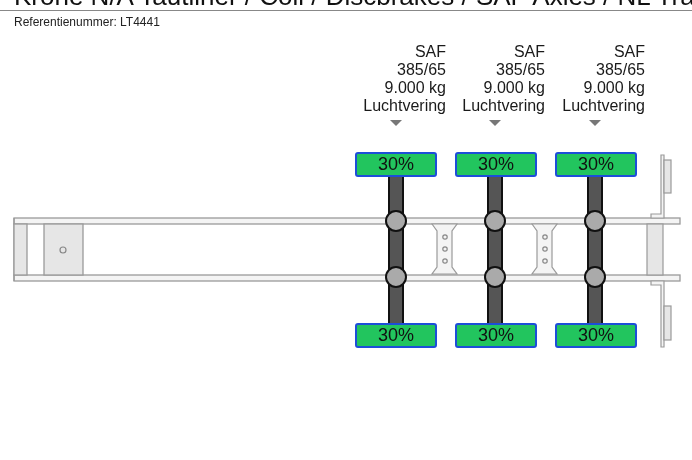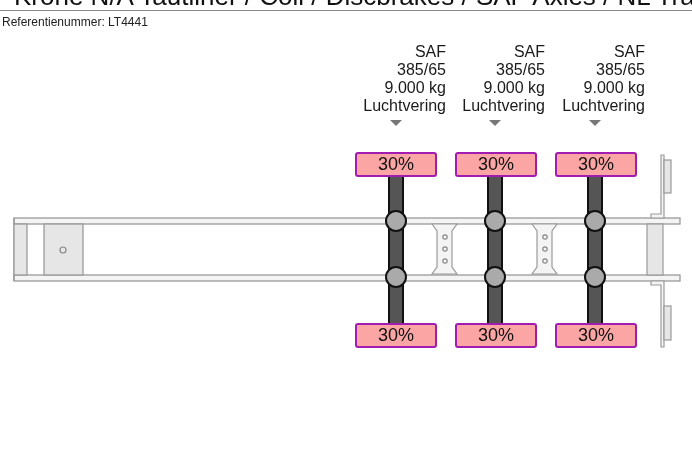--- a/index.html
+++ b/index.html
@@ -1,22 +1,22 @@
 <!DOCTYPE html>
 <html><head>
 <meta charset="utf-8">
 <style>
   html, body { margin: 0; padding: 0; background: #ffffff; }
   body { width: 692px; height: 460px; position: relative; overflow: hidden; font-family: "Liberation Sans", sans-serif; color: #111; }
   .title { position: absolute; left: 14px; top: -19px; font-size: 26px; line-height: 30px; white-space: nowrap; color: #111; }
   .sep { position: absolute; left: 0; top: 10px; width: 692px; height: 1px; background: #888; }
-  .ref { position: absolute; left: 2px; top: 15px; font-size: 12px; line-height: 14px; color: #222; }
+  .ref { position: absolute; left: 14px; top: 15px; font-size: 12px; line-height: 14px; color: #222; }
   .axle-label { position: absolute; width: 100px; text-align: right; top: 43px; font-size: 16px; line-height: 18px; color: #1a1a1a; }
   .axle-label .arrow { display: block; width: 0; height: 0; margin: 5px auto 0; border-left: 6px solid transparent; border-right: 6px solid transparent; border-top: 6px solid #777; }
-  .pct-box { position: absolute; width: 78px; height: 21px; background: #fca5a5; border: 2px solid #a21caf; border-radius: 3px; text-align: center; font-size: 18px; line-height: 21px; color: #111; }
+  .pct-box { position: absolute; width: 78px; height: 21px; background: #22c55e; border: 2px solid #1d4ed8; border-radius: 3px; text-align: center; font-size: 18px; line-height: 21px; color: #111; }
   svg.diagram { position: absolute; left: 0; top: 0; }
 </style>
 </head>
 <body>
 
 <div class="title">Krone N/A Tautliner / Coil / Discbrakes / SAF Axles / NL Trailer...</div>
 <div class="sep"></div>
 <div class="ref">Referentienummer: LT4441</div>
 
 <svg class="diagram" width="692" height="460" viewBox="0 0 692 460">

